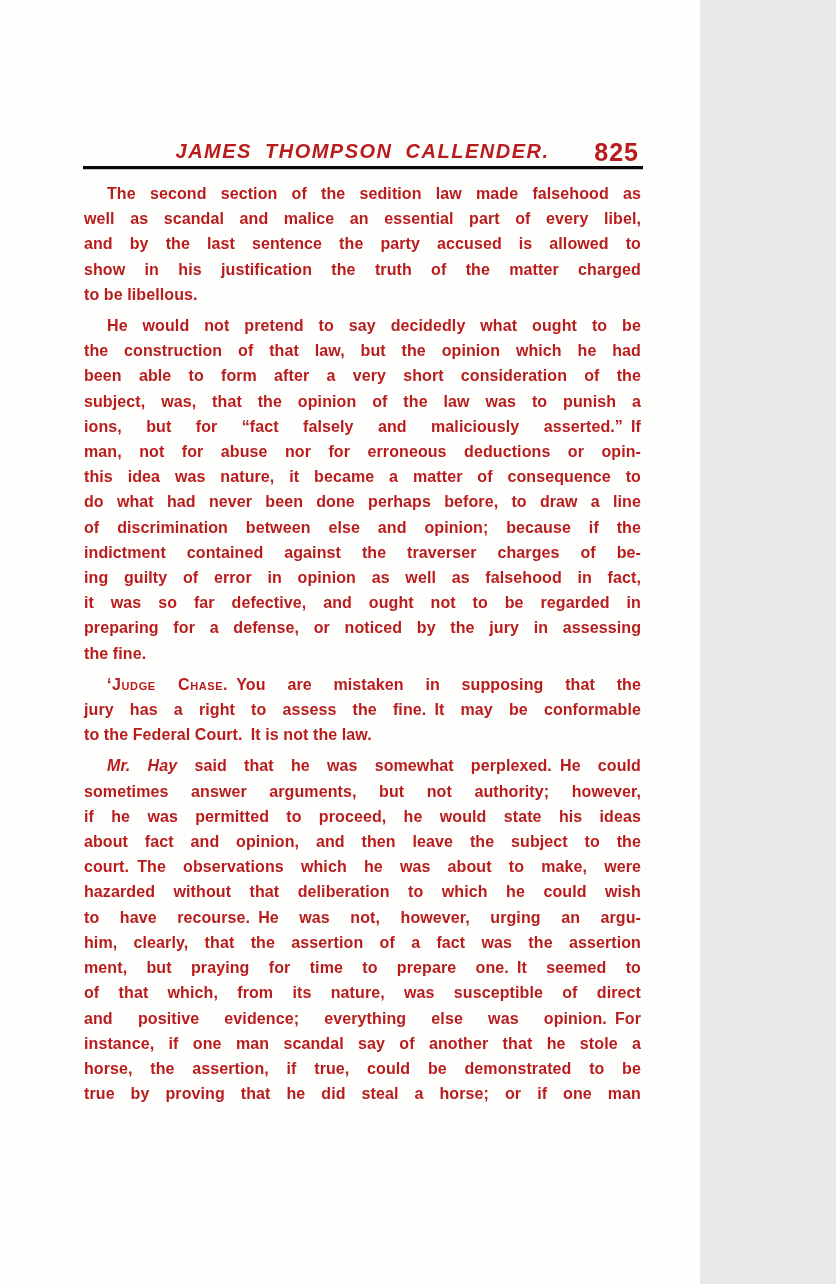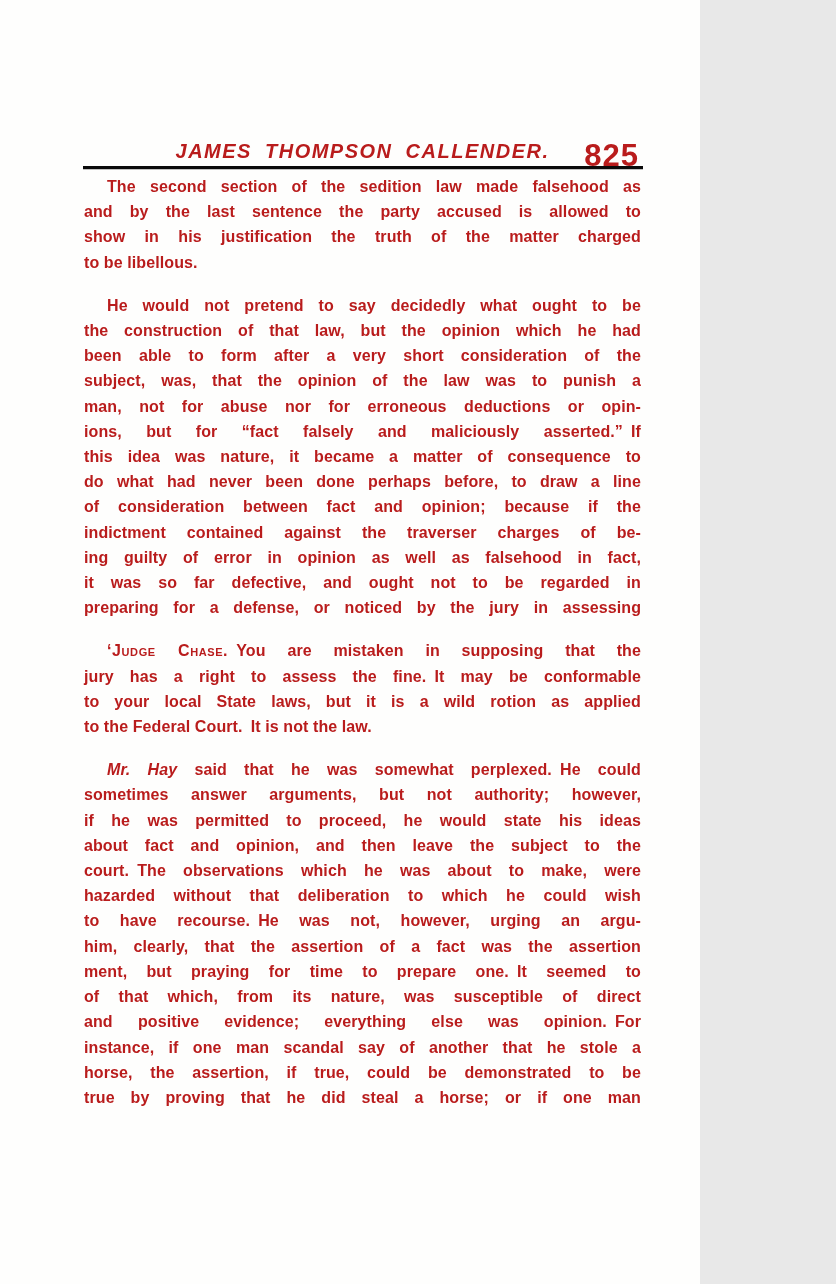--- a/index.html
+++ b/index.html
@@ -15,31 +15,31 @@
   
   .running-title{
     position:absolute;top:140px;left:0;width:100%;
     text-align:center;
     font-style:italic;font-weight:700;font-size:20px;
     letter-spacing:1.5px;word-spacing:6px;
     white-space:nowrap;
   }
   .page-number{
     position:absolute;top:138px;right:2px;
-    font-weight:700;font-size:31px;letter-spacing:1px;
+    font-weight:700;font-size:25px;letter-spacing:1px;
   }
   .header-rule{
     position:absolute;top:166px;left:-1px;width:560px;height:3px;
     background:#0a0a0a;
     box-shadow:0 1px 0 rgba(10,10,10,0.25);
   }
   
-  .body-text{position:absolute;top:174px;left:84px;width:557px;}
+  .body-text{position:absolute;top:181px;left:84px;width:557px;}
   .para{margin:0;padding:0;}
-  .para + .para{margin-top:18px;}
+  .para + .para{margin-top:6px;}
   .line{
     font-weight:700;font-size:16px;line-height:25.2px;
     text-align:justify;text-align-last:justify;
     letter-spacing:0.1px;
   }
   .line.noj{text-align-last:left;}
   .line.indent{text-indent:23px;}
   .speaker-sc{font-variant:small-caps;letter-spacing:0.6px;}
   .speaker-it{font-style:italic;}
   
@@ -63,49 +63,50 @@
     <div class="running-title">JAMES THOMPSON CALLENDER.</div>
     <div class="page-number">825</div>
     <div class="header-rule"></div>
   </div>
 
   <div class="body-text">
 
     <section class="para">
       <div class="line indent">The second section of the sedition law made falsehood as</div>
       <div>
+          <div class="line">well as scandal and malice an essential part of every libel,</div>
           <div class="line">and by the last sentence the party accused is allowed to</div>
           <div class="line">show in his justification the truth of the matter charged</div>
         </div>
       <div class="line noj">to be libellous.</div>
     </section>
 
     <section class="para">
       <div class="line indent">He would not pretend to say decidedly what ought to be</div>
       <div>
           <div class="line">the construction of that law, but the opinion which he had</div>
           <div class="line">been able to form after a very short consideration of the</div>
           <div class="line">subject, was, that the opinion of the law was to punish a</div>
+          <div class="line">ions, but for “fact falsely and maliciously asserted.” If</div>
           <div class="line">man, not for abuse nor for erroneous deductions or opin-</div>
-          <div class="line">ions, but for “fact falsely and maliciously asserted.” If</div>
           <div class="line">this idea was nature, it became a matter of consequence to</div>
           <div class="line">do what had never been done perhaps before, to draw a line</div>
-          <div class="line">of consideration between fact and opinion; because if the</div>
+          <div class="line">of discrimination between else and opinion; because if the</div>
           <div class="line">indictment contained against the traverser charges of be-</div>
           <div class="line">ing guilty of error in opinion as well as falsehood in fact,</div>
           <div class="line">it was so far defective, and ought not to be regarded in</div>
           <div class="line">preparing for a defense, or noticed by the jury in assessing</div>
         </div>
+      <div class="line noj">the fine.</div>
     </section>
 
     <section class="para">
       <div class="line indent"><span class="speaker-sc">‘Judge Chase.</span><span> You are mistaken in supposing that the</span></div>
       <div>
           <div class="line">jury has a right to assess the fine. It may be conformable</div>
-          <div class="line">to your local State laws, but it is a wild rotion as applied</div>
         </div>
       <div class="line noj">to the Federal Court. It is not the law.</div>
     </section>
 
     <section class="para">
       <div class="line indent"><span class="speaker-it">Mr. Hay</span><span> said that he was somewhat perplexed. He could</span></div>
       <div>
           <div class="line">sometimes answer arguments, but not authority; however,</div>
           <div class="line">if he was permitted to proceed, he would state his ideas</div>
           <div class="line">about fact and opinion, and then leave the subject to the</div>

